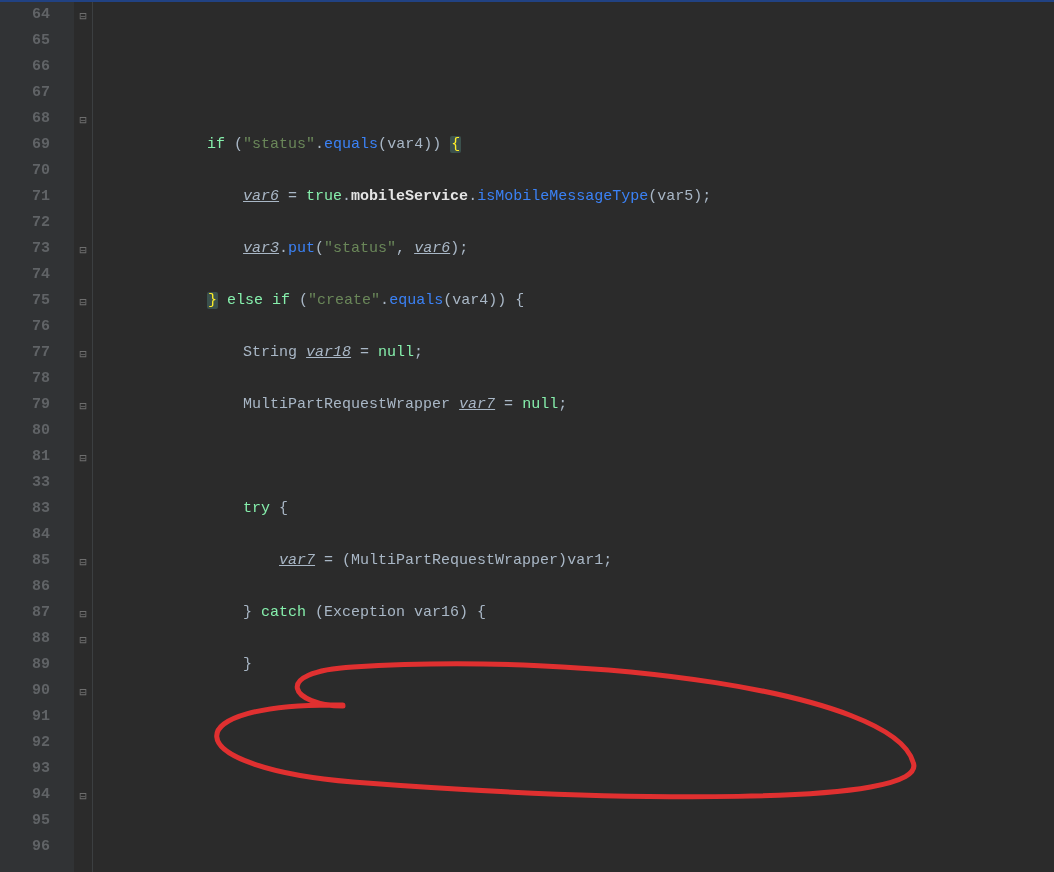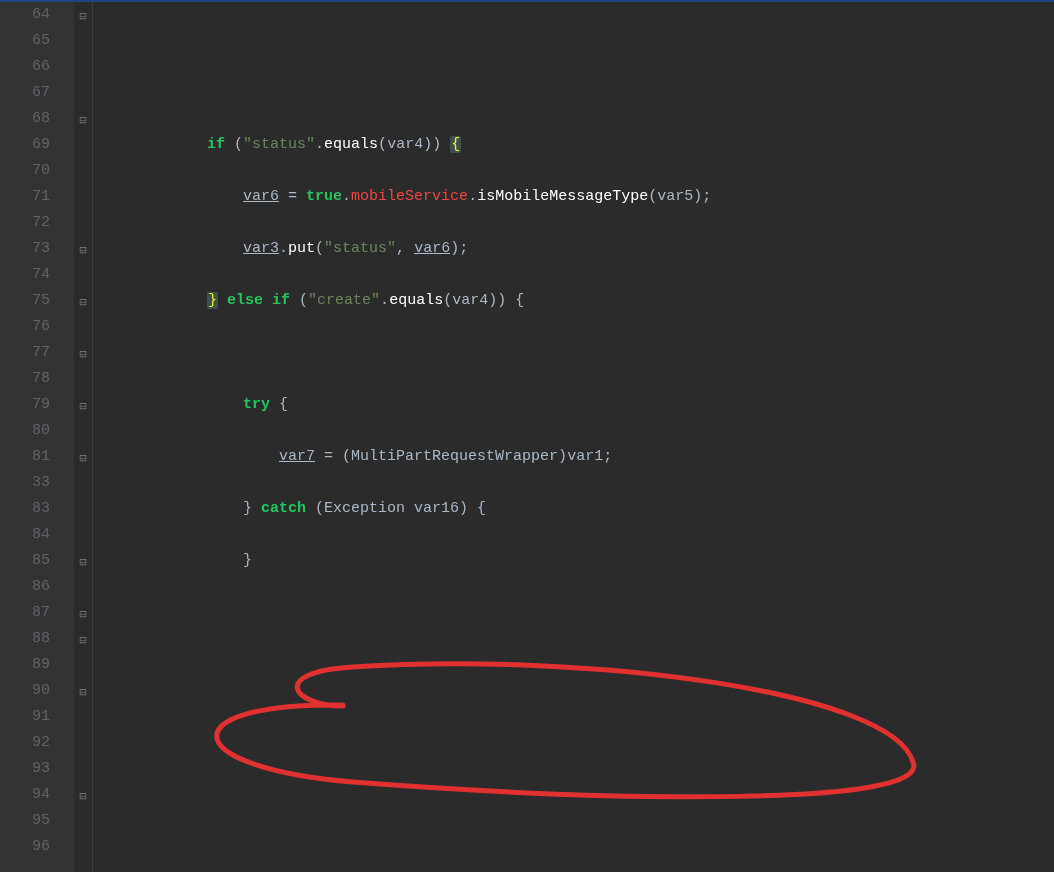--- a/index.html
+++ b/index.html
@@ -24,20 +24,21 @@
     text-align: right;
     padding: 0px 24px 0 10px;
     user-select: none;
     box-sizing: border-box;
     width: 74px;
     flex-shrink: 0;
     position: relative;
   }
   .gutter .ln {
     height: 26px;
+    font-weight: bold;
   }
   .fold-gutter {
     background: #2b2b2b;
     width: 18px;
     flex-shrink: 0;
     border-right: 1px solid #3c3f41;
     padding-top: 2px;
   }
   .fold-gutter .fm {
     height: 26px;
@@ -47,26 +48,26 @@
     display:flex;
     align-items:center;
     justify-content:center;
   }
   .code {
     padding: 0px 0 0 6px;
     white-space: pre;
     position: relative;
   }
   .line { height: 26px; }
-  .k { color: #22c55e; font-weight: bold; }       
-  .m { color: #ffffff; }       
-  .fld { color: #ef4444; }     
+  .k { color: #86efac; }       
+  .m { color: #3b82f6; }       
+  .fld { color: #e5e5e5; font-weight: bold; }     
   .s { color: #6a8759; }       
   .n { color: #6897bb; }       
-  .und { text-decoration: underline; }
+  .und { text-decoration: underline; font-style: italic; }
   .br-l { background: #3b514d; color:#ffef28; border-radius:2px; padding:0 1px;}
   .br-r { background: #3b514d; color:#ffef28; border-radius:2px; padding:0 1px;}
   .annotation-layer {
     position: absolute;
     left: 0; top: 0;
     pointer-events: none;
   }
 </style>
 </head>
 <body>
@@ -154,20 +155,22 @@
                C 80 700, 80 765, 260 780
                C 520 800, 840 805, 820 760
                C 800 690, 500 650, 260 665
                C 175 670, 200 704, 250 704" stroke="#e03030" stroke-width="5" fill="none" stroke-linecap="round"></path>
     </svg>
 
 <div class="line">            <span class="k">if</span> (<span class="s">"status"</span>.<span class="m">equals</span>(<span>var4</span>)) <span class="br-l">{</span></div>
 <div class="line">                <span class="und">var6</span> = <span class="k">true</span>.<span class="fld">mobileService</span>.<span class="m">isMobileMessageType</span>(<span>var5</span>);</div>
 <div class="line">                <span class="und">var3</span>.<span class="m">put</span>(<span class="s">"status"</span>, <span class="und">var6</span>);</div>
 <div class="line">            <span class="br-r">}</span> <span class="k">else if</span> (<span class="s">"create"</span>.<span class="m">equals</span>(<span>var4</span>)) {</div>
+<div class="line">                <span>String</span> <span class="und">var18</span> = <span class="k">null</span>;</div>
+<div class="line">                <span>MultiPartRequestWrapper</span> <span class="und">var7</span> = <span class="k">null</span>;</div>
 <div class="line"></div>
 <div class="line">                <span class="k">try</span> {</div>
 <div class="line">                    <span class="und">var7</span> = (<span>MultiPartRequestWrapper</span>)<span>var1</span>;</div>
 <div class="line">                } <span class="k">catch</span> (<span>Exception</span> <span>var16</span>) {</div>
 <div class="line">                }</div>
 <div class="line"></div>
 
 
 
 

